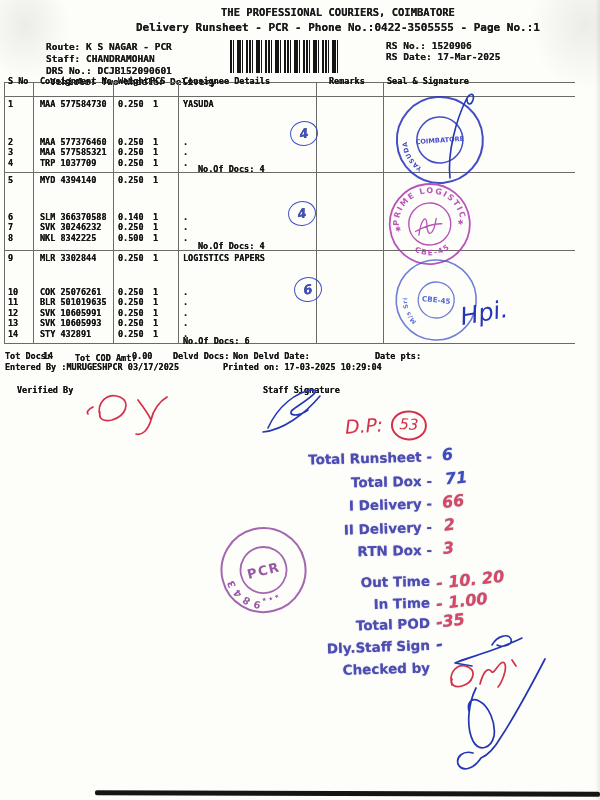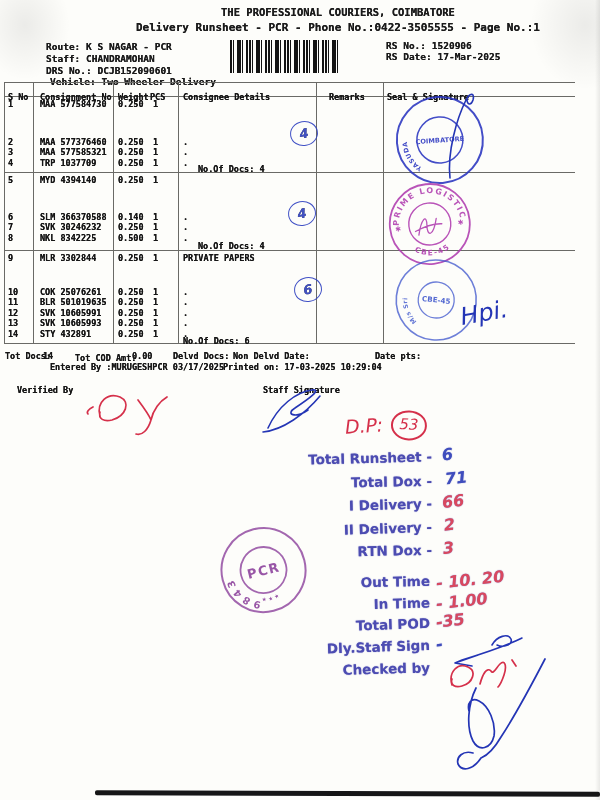--- a/index.html
+++ b/index.html
@@ -10,21 +10,21 @@
   .pr{font-weight:bold;color:#1b1b1b;text-shadow:0 0 .4px #1b1b1b;margin-left:38px;}
   .t1{left:0;top:6px;width:600px;text-align:center;font-size:10.5px;}
   .t2{left:0;top:21px;width:600px;text-align:center;font-size:11px;}
   .info{font-size:9.5px;}
   .barcode{left:230px;top:40px;width:110px;height:33px;
     background:repeating-linear-gradient(90deg,#141414 0 2px,#fdfdfa 2px 3px,#141414 3px 4px,#fdfdfa 4px 7px,#141414 7px 11px,#fdfdfa 11px 12px,#141414 12px 13px,#fdfdfa 13px 16px,#141414 16px 18px,#fdfdfa 18px 19px);}
   
   .hline{position:absolute;left:4px;width:571px;height:1px;background:#6a6a66;}
   .vline{position:absolute;top:82px;height:261px;width:1px;background:#6a6a66;}
   .tbl{font-size:8.5px;font-weight:bold;text-shadow:0 0 .4px #1b1b1b;}
-  .hcell{position:absolute;top:92px;}
+  .hcell{position:absolute;top:76px;}
   .tgroup{position:absolute;left:4px;width:571px;}
   .trow{display:grid;grid-template-columns:29px 80px 37px 28px auto;line-height:10.4px;}
   .first{position:absolute;top:3px;left:0;right:0;}
   .titems{position:absolute;left:0;right:0;}
   .c-sno{padding-left:4px;}.c-con{padding-left:7px;}.c-wt{padding-left:5px;}
   .c-pcs{padding-left:3px;}.c-cons{padding-left:5px;}
   .docs-note{position:absolute;font-size:8.5px;font-weight:bold;}
   
   .rcirc{position:absolute;width:26px;height:23px;border:1.6px solid #2d3fc0;border-radius:50%;
     transform:rotate(-10deg);display:flex;align-items:center;justify-content:center;
@@ -91,20 +91,21 @@
   <span class="hcell tbl" style="left:183px;">Consignee Details</span>
   <span class="hcell tbl" style="left:329px;">Remarks</span>
   <span class="hcell tbl" style="left:387px;">Seal &amp; Signature</span>
 
   <div class="tgroup tbl" style="top:96px;height:76px;">
     <div class="trow first">
       <span class="c-sno">1</span>
       <span class="c-con">MAA 577584730</span>
       <span class="c-wt">0.250</span>
       <span class="c-pcs">1</span>
+      <span class="c-cons">YASUDA</span>
     </div>
     <div class="titems" style="top:41px;">
 
     <div class="trow">
         <span class="c-sno">2</span>
         <span class="c-con">MAA 577376460</span>
         <span class="c-wt">0.250</span>
         <span class="c-pcs">1</span>
         <span class="c-cons">.</span>
       </div>
@@ -165,21 +166,21 @@
         <span>4</span>
       </div>
   </div>
 
   <div class="tgroup tbl" style="top:250px;height:93px;">
     <div class="trow first">
       <span class="c-sno">9</span>
       <span class="c-con">MLR 3302844</span>
       <span class="c-wt">0.250</span>
       <span class="c-pcs">1</span>
-      <span class="c-cons">PRIVATE PAPERS</span>
+      <span class="c-cons">LOGISTICS PAPERS</span>
     </div>
     <div class="titems" style="top:37px;">
 
     <div class="trow">
         <span class="c-sno">10</span>
         <span class="c-con">COK 25076261</span>
         <span class="c-wt">0.250</span>
         <span class="c-pcs">1</span>
         <span class="c-cons">.</span>
       </div>
@@ -218,21 +219,21 @@
       </div>
   </div>
 
   <span class="abs ft" style="left:5px;top:351px;">Tot Docs:</span>
   <span class="abs ft" style="left:43px;top:351px;">14</span>
   <span class="abs ft" style="left:75px;top:353px;">Tot COD Amt:</span>
   <span class="abs ft" style="left:132px;top:351px;">0.00</span>
   <span class="abs ft" style="left:173px;top:351px;">Delvd Docs:</span>
   <span class="abs ft" style="left:233px;top:351px;">Non Delvd Date:</span>
   <span class="abs ft" style="left:375px;top:351px;">Date pts:</span>
-  <span class="abs ft" style="left:5px;top:362px;margin-left:45px;">Entered By :MURUGESHPCR 03/17/2025</span>
+  <span class="abs ft" style="left:5px;top:362px;">Entered By :MURUGESHPCR 03/17/2025</span>
   <span class="abs ft" style="left:223px;top:362px;">Printed on: 17-03-2025 10:29:04</span>
   <span class="abs ft" style="left:17px;top:385px;">Verified By</span>
   <span class="abs ft" style="left:263px;top:385px;">Staff Signature</span>
 
   <div class="stamp" style="left:386px;top:92px;transform:rotate(-4deg);">
     <svg width="108" height="96" viewBox="0 0 108 96">
       <defs>
         <path id="p-ya" d="M 21,48 a 33,33 0 1 1 66,0 a 33,33 0 1 1 -66,0"></path>
       </defs>
       <circle cx="54" cy="48" r="43" fill="none" stroke="#2a35c0" stroke-width="2"></circle>

